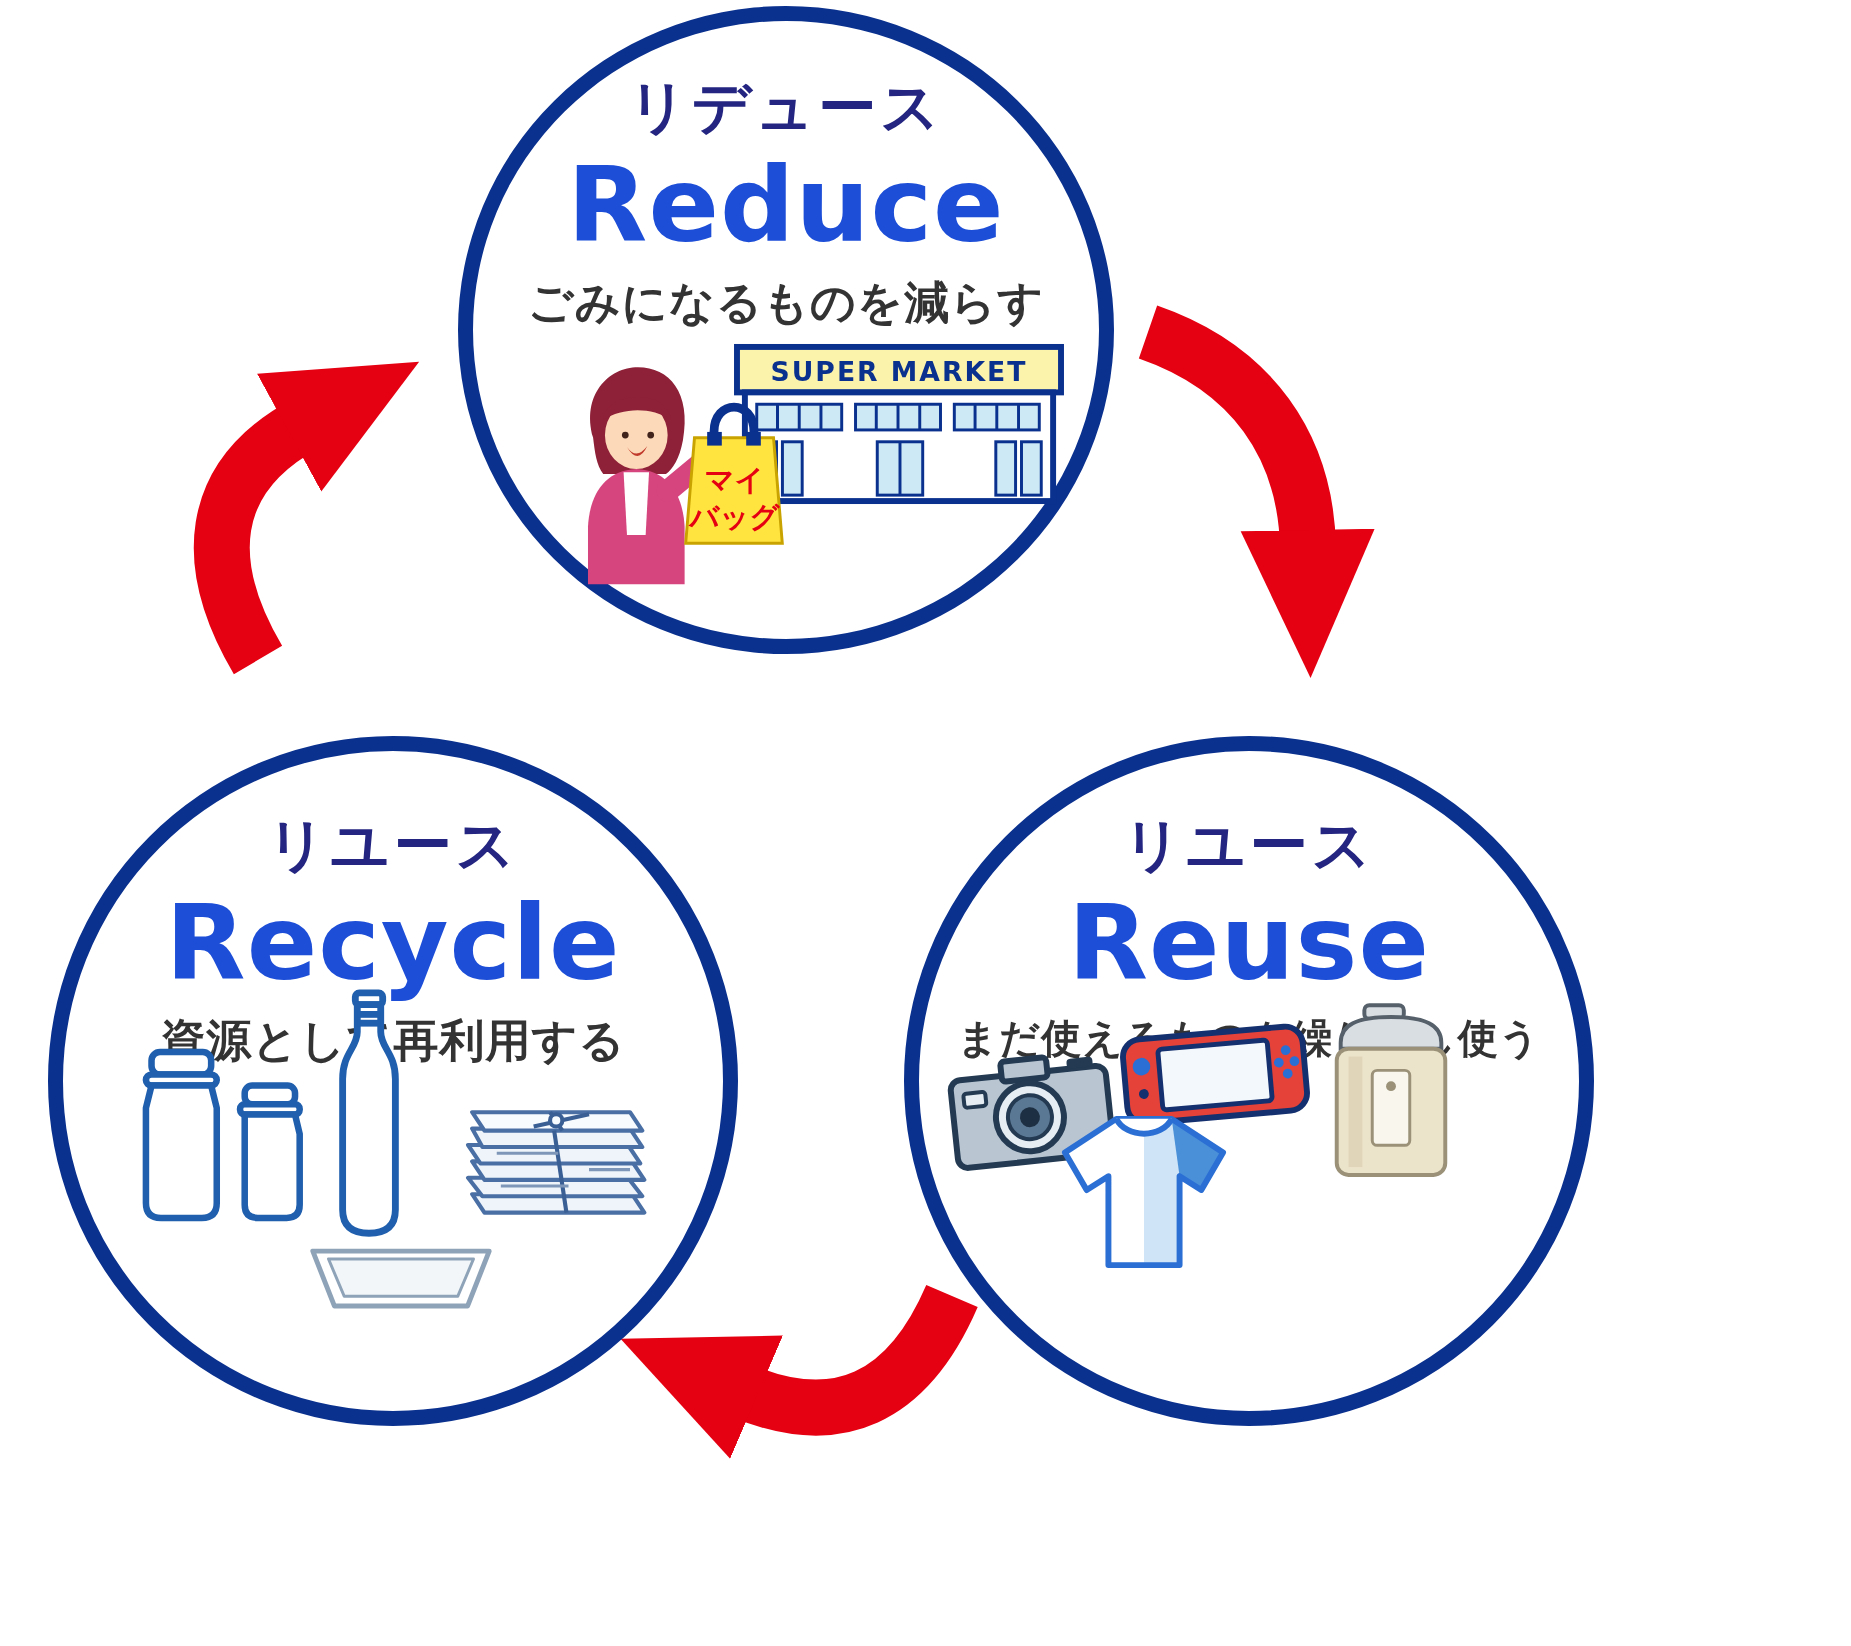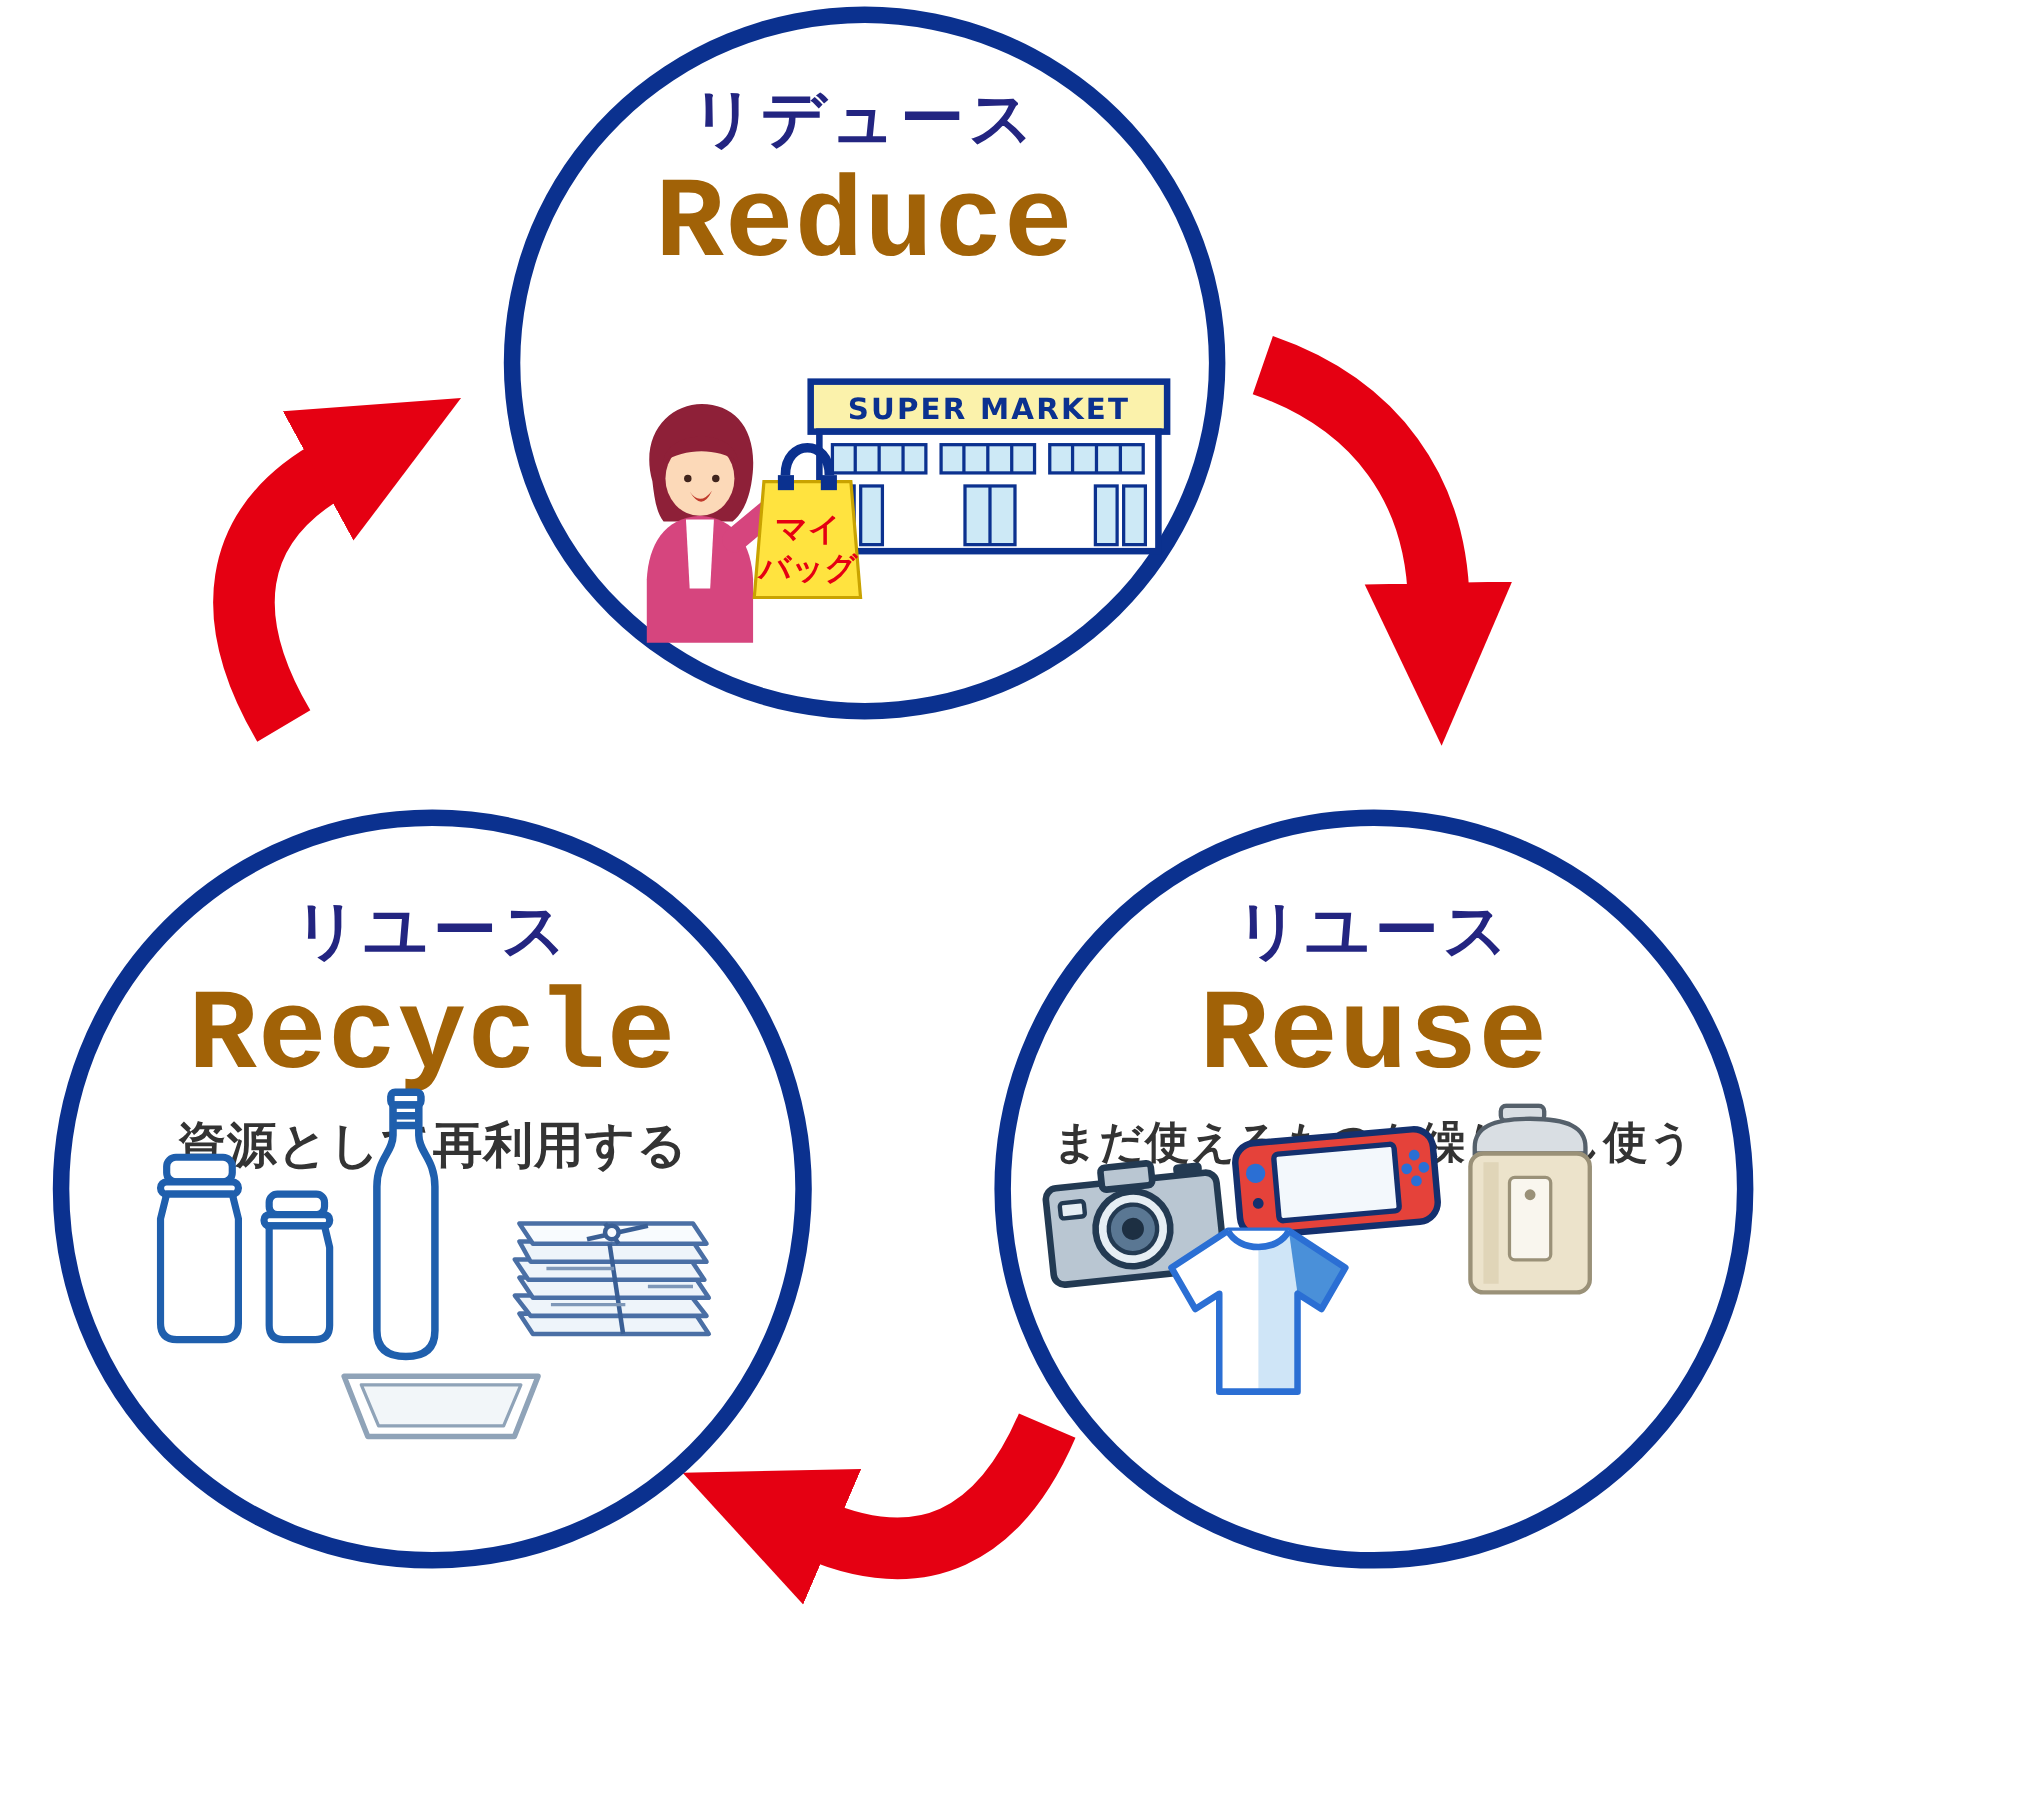--- a/index.html
+++ b/index.html
@@ -14,21 +14,21 @@
     border: 15px solid #0b318f; border-radius: 50%;
     background: #ffffff; text-align: center; z-index: 2;
   }
   .circle.reduce  { left: 458px; top: 6px;   width: 656px; height: 648px; }
   .circle.recycle { left: 48px;  top: 736px; width: 690px; height: 690px; }
   .circle.reuse   { left: 904px; top: 736px; width: 690px; height: 690px; }
 
   .katakana { margin: 0; color: #232581; font-size: 58px; font-weight: bold; letter-spacing: 4px; }
   .reduce .katakana { margin-top: 48px; }
   .recycle .katakana, .reuse .katakana { margin-top: 56px; }
-  .english { margin: 2px 0 0; color: #a16207; font-size: 104px; font-weight: bold; letter-spacing: 1px; line-height: 1.08; font-family: Liberation Mono, monospace; }
+  .english { margin: 2px 0 0; color: #1d4ed8; font-size: 104px; font-weight: bold; letter-spacing: 1px; line-height: 1.08; }
   .desc { margin: 12px 0 0; color: #333333; font-size: 45px; font-weight: bold; letter-spacing: 1px; }
   .reuse .desc { font-size: 40px; }
 
   .il { position: absolute; }
   .reduce .supermarket { left: 258px; top: 322px; width: 336px; height: 163px; z-index: 1; }
   .reduce .woman       { left: 76px;  top: 336px; width: 178px; height: 229px; z-index: 2; }
   .reduce .bag         { left: 200px; top: 368px; width: 122px; height: 161px; z-index: 3; }
 
   .recycle .jars   { left: 66px;  top: 288px; width: 196px; height: 205px; }
   .recycle .bottle { left: 262px; top: 238px; width: 88px;  height: 254px; }
@@ -54,20 +54,21 @@
       </marker>
     </defs>
     <path d="M 258 660 C 202 565 206 478 305 424" fill="none" stroke="#e50012" stroke-width="56" marker-end="url(#ah)"></path>
     <path d="M 1148 332 C 1252 368 1306 446 1308 548" fill="none" stroke="#e50012" stroke-width="56" marker-end="url(#ah)"></path>
     <path d="M 952 1296 C 908 1398 838 1432 740 1390" fill="none" stroke="#e50012" stroke-width="56" marker-end="url(#ah)"></path>
   </svg>
 
   <section class="circle reduce">
     <h2 class="katakana">リデュース</h2>
     <h1 class="english">Reduce</h1>
+    <p class="desc">ごみになるものを減らす</p>
 
     <svg class="il supermarket" viewBox="0 0 340 165">
       <rect x="6" y="4" width="328" height="46" fill="#fbf2ab" stroke="#0b318f" stroke-width="6"></rect>
       <text x="170" y="38" text-anchor="middle" font-size="27" font-weight="bold" fill="#0b318f" letter-spacing="2">SUPER MARKET</text>
       <rect x="14" y="50" width="312" height="110" fill="#ffffff" stroke="#0b318f" stroke-width="6"></rect>
       <g stroke="#0b318f" stroke-width="3" fill="#cde9f6">
         <rect x="26" y="62" width="86" height="26"></rect>
         <rect x="126" y="62" width="86" height="26"></rect>
         <rect x="226" y="62" width="86" height="26"></rect>
       </g>

